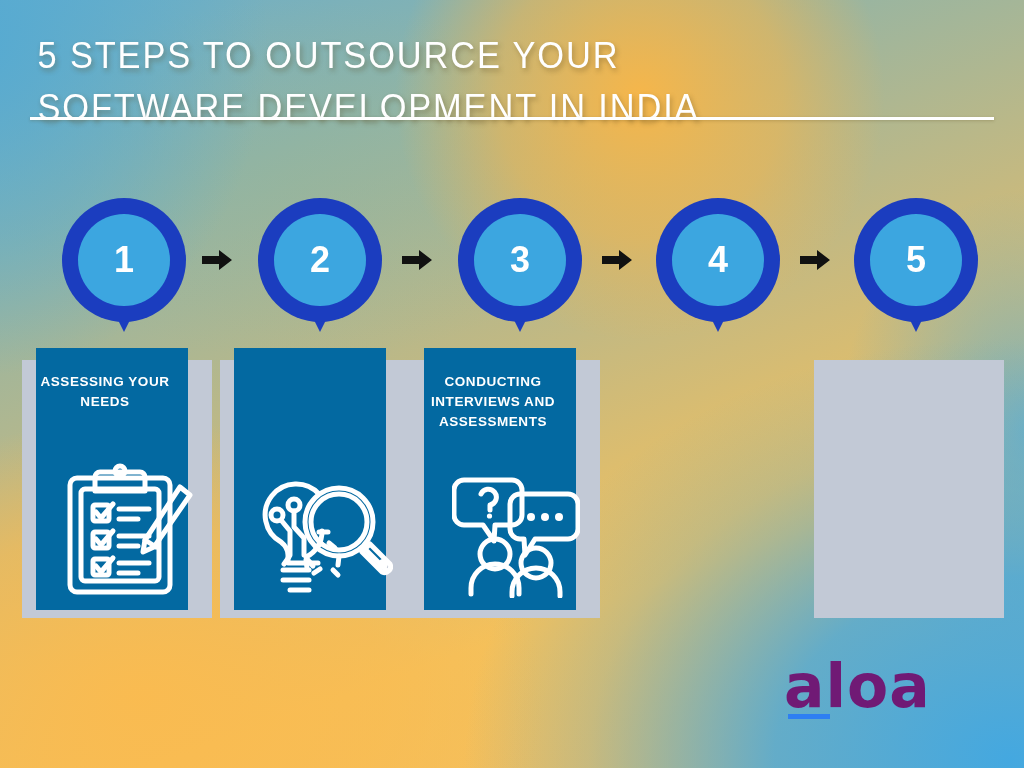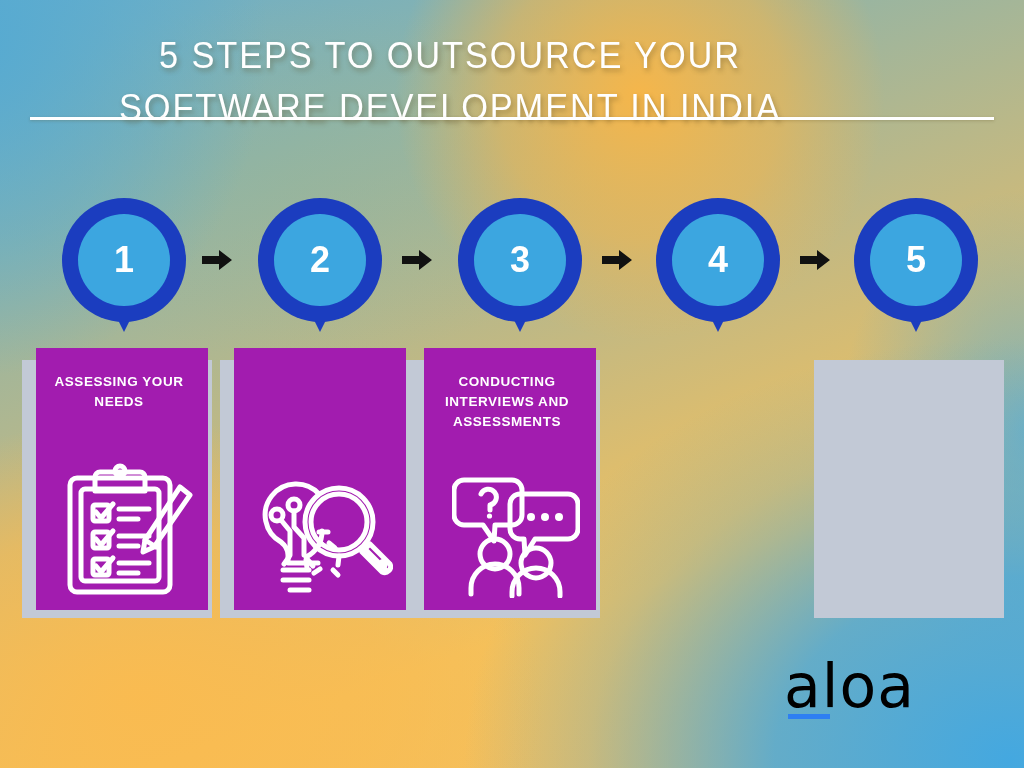--- a/index.html
+++ b/index.html
@@ -55,21 +55,22 @@
   .bg-green {
     background: radial-gradient(ellipse 420px 240px at 300px 180px, rgba(150,180,150,0.35) 0%, rgba(150,180,150,0) 75%);
   }
 
   
   #header {
     position: absolute;
     left: 0;
     top: 30px;
     width: 900px;
-    text-align: center;
+    text-align: left;
+    padding-left: 6px;
   }
   .title-line {
     font-family: "Liberation Sans Narrow", "Liberation Sans", sans-serif;
     font-size: 37px;
     letter-spacing: 2.0px;
     font-weight: 400;
     color: #FFFFFF;
     line-height: 52px;
     text-transform: uppercase;
     text-shadow: 2px 3px 6px rgba(90,70,30,0.38);
@@ -169,26 +170,26 @@
     left: 0;
     top: 20px;
     width: 190px;
     height: 258px;
     background: #C2C9D6;
   }
   .card-body {
     position: absolute;
     left: 14px;
     top: 8px;
-    width: 172px;
+    width: 152px;
     height: 262px;
-    background: #a21caf;
+    background: #0369a1;
     display: flex;
     flex-direction: column;
-    align-items: flex-start;
+    align-items: flex-end;
   }
   .card-title {
     margin-top: 24px;
     width: 166px;
     text-align: center;
     color: #FFFFFF;
     font-family: "Liberation Sans", sans-serif;
     font-size: 13.5px;
     font-weight: 700;
     letter-spacing: 0.55px;
@@ -210,22 +211,22 @@
   #logo {
     position: absolute;
     left: 784px;
     top: 655px;
     width: 150px;
     height: 78px;
   }
   #logo-word {
     font-family: "DejaVu Sans", sans-serif;
     font-size: 60px;
-    font-weight: 400;
-    color: #000000;
+    font-weight: 700;
+    color: #701a75;
     letter-spacing: 1px;
     line-height: 62px;
     user-select: none;
   }
   #logo-underline {
     position: absolute;
     left: 4px;
     top: 59px;
     width: 42px;
     height: 5px;

